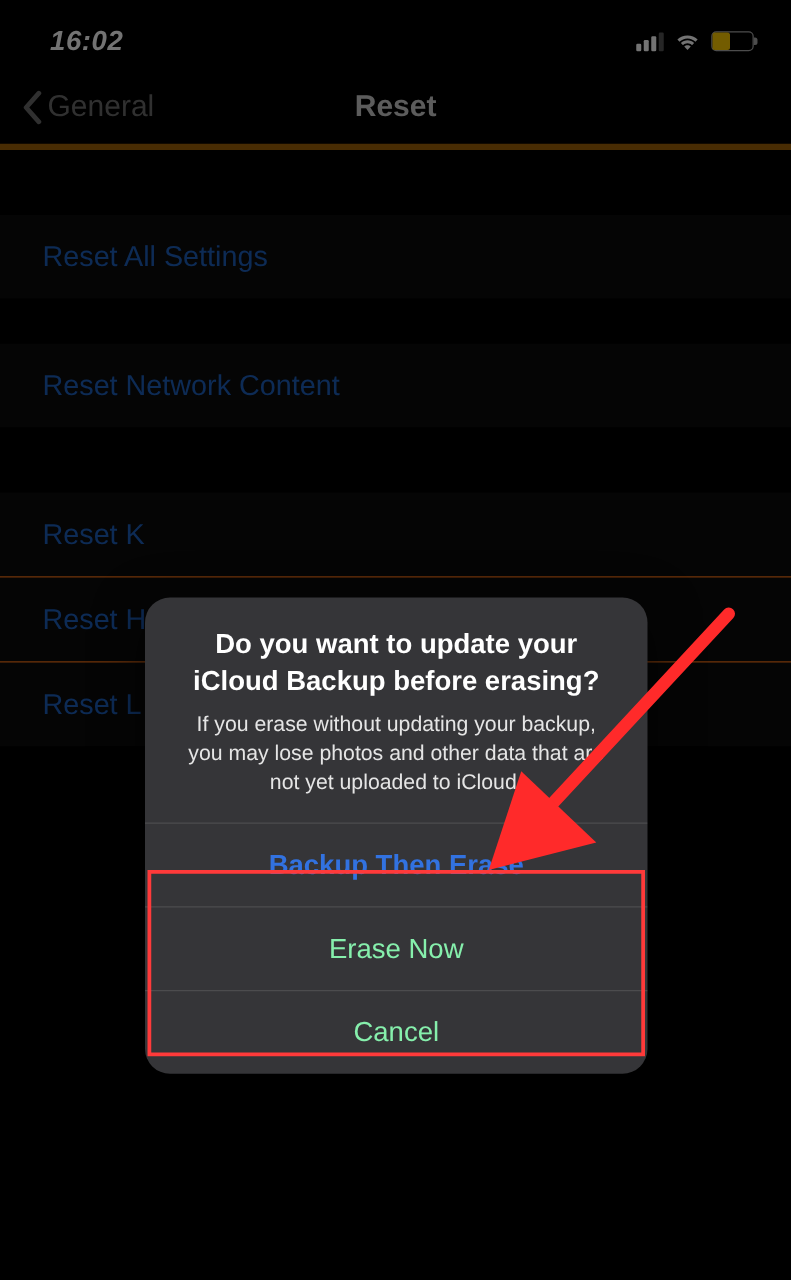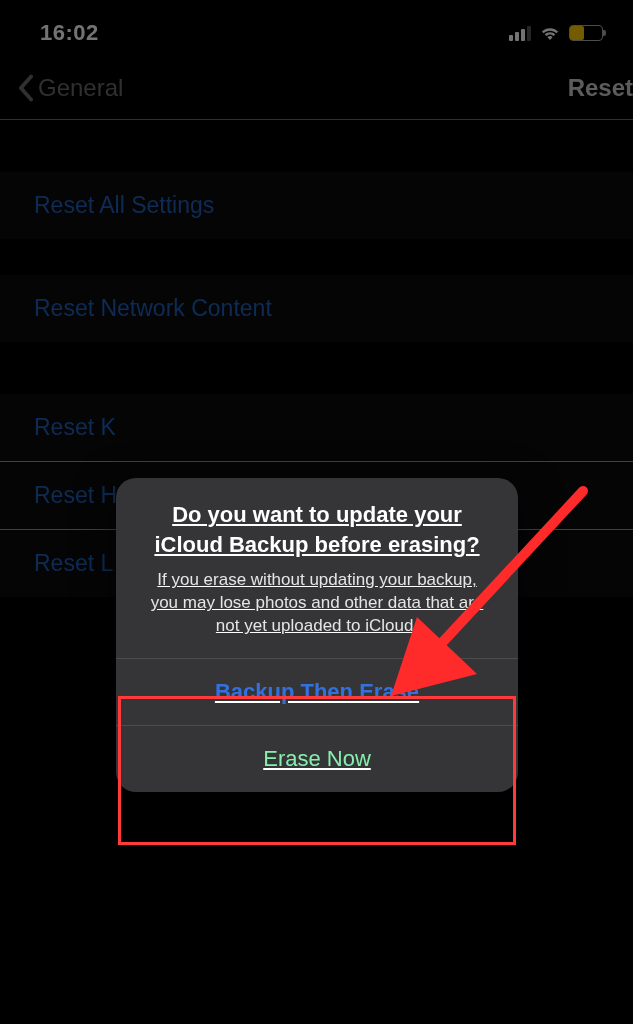--- a/index.html
+++ b/index.html
@@ -16,20 +16,21 @@
   
   .status-bar {
     display: flex;
     justify-content: space-between;
     align-items: center;
     padding: 10px 30px 0 40px;
     height: 56px;
     font-size: 22px;
     font-weight: 600;
     letter-spacing: 0.5px;
+    font-style: italic;
   }
   .status-left { }
   .status-right {
     display: flex;
     align-items: center;
     gap: 8px;
   }
   .signal-bars {
     display: flex;
     align-items: flex-end;
@@ -73,34 +74,34 @@
     border-radius: 2px;
   }
 
   
   .nav-bar {
     display: flex;
     align-items: center;
     height: 64px;
     position: relative;
     padding: 0 18px;
-    border-bottom: 1px solid #a16207;
+    border-bottom: 5px solid #a16207;
   }
   .nav-back {
     display: flex;
     align-items: center;
     color: #6b6b6b;
     font-size: 24px;
     gap: 4px;
   }
   .nav-back svg { width: 16px; height: 28px; }
   .nav-title {
     position: absolute;
     left: 0; right: 0;
-    text-align: right;
+    text-align: center;
     font-size: 24px;
     font-weight: 600;
     color: #ccc;
     pointer-events: none;
   }
 
   
   .group-spacer { height: 52px; background:#000; }
   .group-spacer.small { height: 36px; }
   .list-group {
@@ -124,21 +125,20 @@
   
   .alert {
     position: absolute;
     left: 116px;
     top: 478px;
     width: 402px;
     background: #353538;
     border-radius: 20px;
     overflow: hidden;
     box-shadow: 0 10px 40px rgba(0,0,0,0.6);
-    text-decoration: underline;
   }
   .alert-body {
     padding: 22px 24px 20px;
     text-align: center;
   }
   .alert-title {
     font-size: 22px;
     font-weight: 700;
     color: #fff;
     line-height: 1.35;
@@ -240,20 +240,21 @@
 <div class="overlay"></div>
 
 <div class="alert">
   <div class="alert-body">
     <div class="alert-title">Do you want to update your iCloud Backup before erasing?</div>
     <div class="alert-message">If you erase without updating your backup, you may lose photos and other data that are not yet uploaded to iCloud.</div>
   </div>
   <div class="alert-buttons">
     <div class="alert-button bold">Backup Then Erase</div>
     <div class="alert-button">Erase Now</div>
+    <div class="alert-button">Cancel</div>
   </div>
 </div>
 
 <div class="annot-box"></div>
 <div class="annot-arrow">
   <svg viewBox="0 0 230 214">
     <line x1="218" y1="2" x2="62" y2="170" stroke="#ff2a2a" stroke-width="10" stroke-linecap="round"></line>
     <polygon points="26,207 52,128 112,185" fill="#ff2a2a"></polygon>
   </svg>
 </div>

